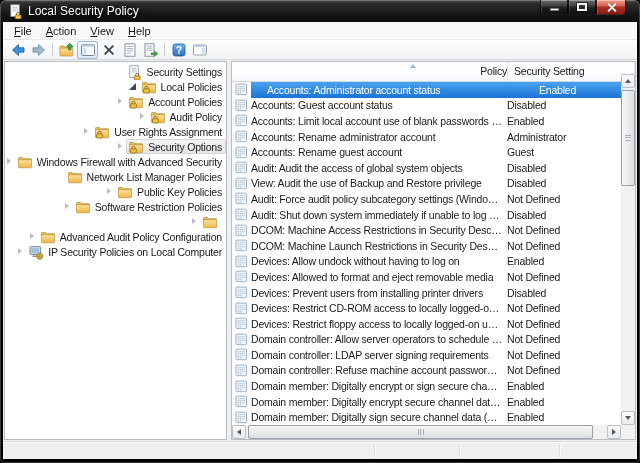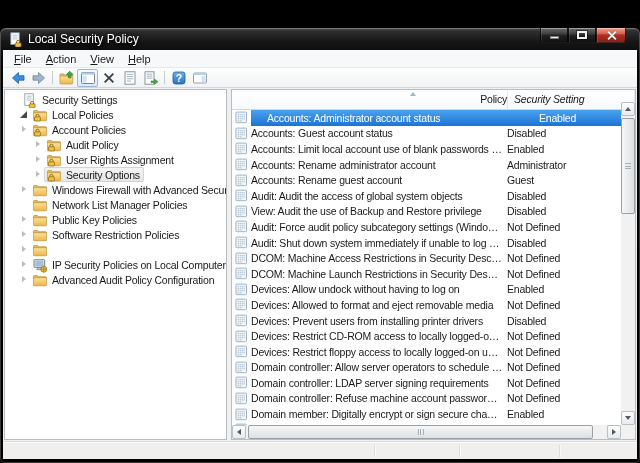--- a/index.html
+++ b/index.html
@@ -1,21 +1,21 @@
 <!DOCTYPE html>
 <html><head>
 <meta charset="utf-8">
 <style>
   * { margin:0; padding:0; box-sizing:border-box; }
   html,body { width:640px; height:463px; overflow:hidden; background:#000;
               font-family:"Liberation Sans", sans-serif; }
 
   .window { position:absolute; inset:0; border-radius:6px 6px 5px 5px;
     background:linear-gradient(180deg,#565656 0px,#2f2f2f 3px,#161616 14px,#060606 30px,#000 60%);
-    box-shadow:inset 0 0 0 1px rgba(255,255,255,.22);margin-top:28px; }
+    box-shadow:inset 0 0 0 1px rgba(255,255,255,.22); }
 
   
   .titlebar { position:absolute; left:0; top:0; right:0; height:22px;
     display:flex; align-items:center; padding-left:8px; }
   .title-icon { width:15px; height:15px; margin-right:5px; flex:none; }
   .title-text { color:#fff; font-size:12px; text-shadow:0 1px 3px #000, 0 0 6px rgba(0,0,0,.8); }
 
   .caption-buttons { position:absolute; top:0; right:14px; display:flex; height:15px; }
   .cap-btn { width:28px; height:15px; border:1px solid rgba(0,0,0,.75); border-top:none;
     background:linear-gradient(180deg,#6b6b6b 0%,#3a3a3a 45%,#222 50%,#111 100%);
@@ -50,42 +50,42 @@
   .tb-btn svg { display:block; }
 
   
   .content { position:relative; flex:1; background:#eef0f2; }
 
   .tree-pane { position:absolute; left:1px; top:1px; bottom:1px; width:223px;
     background:#fff; border:1px solid #b7bdc2; overflow:hidden; padding-top:2px; }
   .splitter { position:absolute; left:224px; top:0; bottom:0; width:4px; }
 
   .titem { height:15px; display:flex; align-items:center; font-size:10.5px;
-    letter-spacing:-0.2px; color:#1a1a1a; white-space:nowrap; }
+    letter-spacing:-0.2px; color:#1a1a1a; white-space:nowrap;justify-content:flex-end; }
   .d0 { padding-left:3px; } .d1 { padding-left:13px; } .d2 { padding-left:27px; }
   .arrow { width:12px; height:15px; position:relative; flex:none; }
   .arrow.collapsed::after { content:""; position:absolute; left:4px; top:4px;
     border-top:3.5px solid transparent; border-bottom:3.5px solid transparent; border-left:4.5px solid #b9bdc1; }
   .arrow.expanded::after { content:""; position:absolute; left:2px; top:4px; width:0; height:0;
     border-left:7px solid transparent; border-bottom:7px solid #44474a; }
   .tgroup { display:inline-flex; align-items:center; height:15px; padding:0 3px 0 1px;
     border:1px solid transparent; border-radius:2px; }
   .titem.selected .tgroup { background:linear-gradient(#f4f4f4,#e6e6e6); border-color:#d4d4d4; }
   .ticon { width:16px; height:14px; margin-right:4px; flex:none; }
   .ticon svg { display:block; }
 
   .list-pane { position:absolute; left:228px; right:1px; top:1px; bottom:1px;
     background:#fff; border:1px solid #b7bdc2; overflow:hidden; }
 
   .lheader { position:absolute; left:0; right:0; top:0; height:20px; display:flex;
     background:linear-gradient(#ffffff,#f6f9fc); border-bottom:1px solid #cfd8e2; }
   .hcell { font-size:10.5px; letter-spacing:-0.2px; color:#1a1a1a; padding:3px 0 0 6px;
     position:relative; white-space:nowrap; }
   .hcell.policy { width:276px; border-right:1px solid #e1e7ee;text-align:right; }
-  .hcell.setting { flex:1; border-right:1px solid #e1e7ee;font-style:italic; }
+  .hcell.setting { flex:1; border-right:1px solid #e1e7ee; }
   .sort-arrow { position:absolute; top:2px; left:178px; width:0; height:0;
     border-left:3.5px solid transparent; border-right:3.5px solid transparent;
     border-bottom:4px solid #9cb8d0; }
 
   .lviewport { position:absolute; left:0; right:14px; top:20px; bottom:14px; overflow:hidden; }
   .lrow { height:15.6px; display:flex; align-items:center; font-size:10.5px;
     letter-spacing:-0.2px; color:#1a1a1a; white-space:nowrap; }
   .lrow.selected { color:#fff;
     background:linear-gradient(#4aa2ee,#1b74d5); background-repeat:no-repeat;
     background-size:calc(100% - 19px) 100%; background-position:19px 0;gap:16px; }
@@ -386,35 +386,35 @@
                   <use href="#sym-folder"></use>
                 </svg>
               </span>
             </span>
         </div>
         <div class="titem d1">
           <span class="arrow collapsed"></span>
           <span class="tgroup">
               <span class="ticon">
                 <svg width="16" height="15" viewBox="0 0 16 16">
+                  <use href="#sym-folder"></use>
+                </svg>
+              </span>
+          <span class="tlabel">Advanced Audit Policy Configuration</span>
+            </span>
+        </div>
+        <div class="titem d1">
+          <span class="arrow collapsed"></span>
+          <span class="tgroup">
+              <span class="ticon">
+                <svg width="16" height="15" viewBox="0 0 16 16">
                   <use href="#sym-ip"></use>
                 </svg>
               </span>
           <span class="tlabel">IP Security Policies on Local Computer</span>
-            </span>
-        </div>
-        <div class="titem d1">
-          <span class="arrow collapsed"></span>
-          <span class="tgroup">
-              <span class="ticon">
-                <svg width="16" height="15" viewBox="0 0 16 16">
-                  <use href="#sym-folder"></use>
-                </svg>
-              </span>
-          <span class="tlabel">Advanced Audit Policy Configuration</span>
             </span>
         </div>
       </div>
 
       <div class="splitter"></div>
 
       <div class="list-pane">
         <div class="lheader">
           <div class="hcell policy">
             <span>Policy</span>

